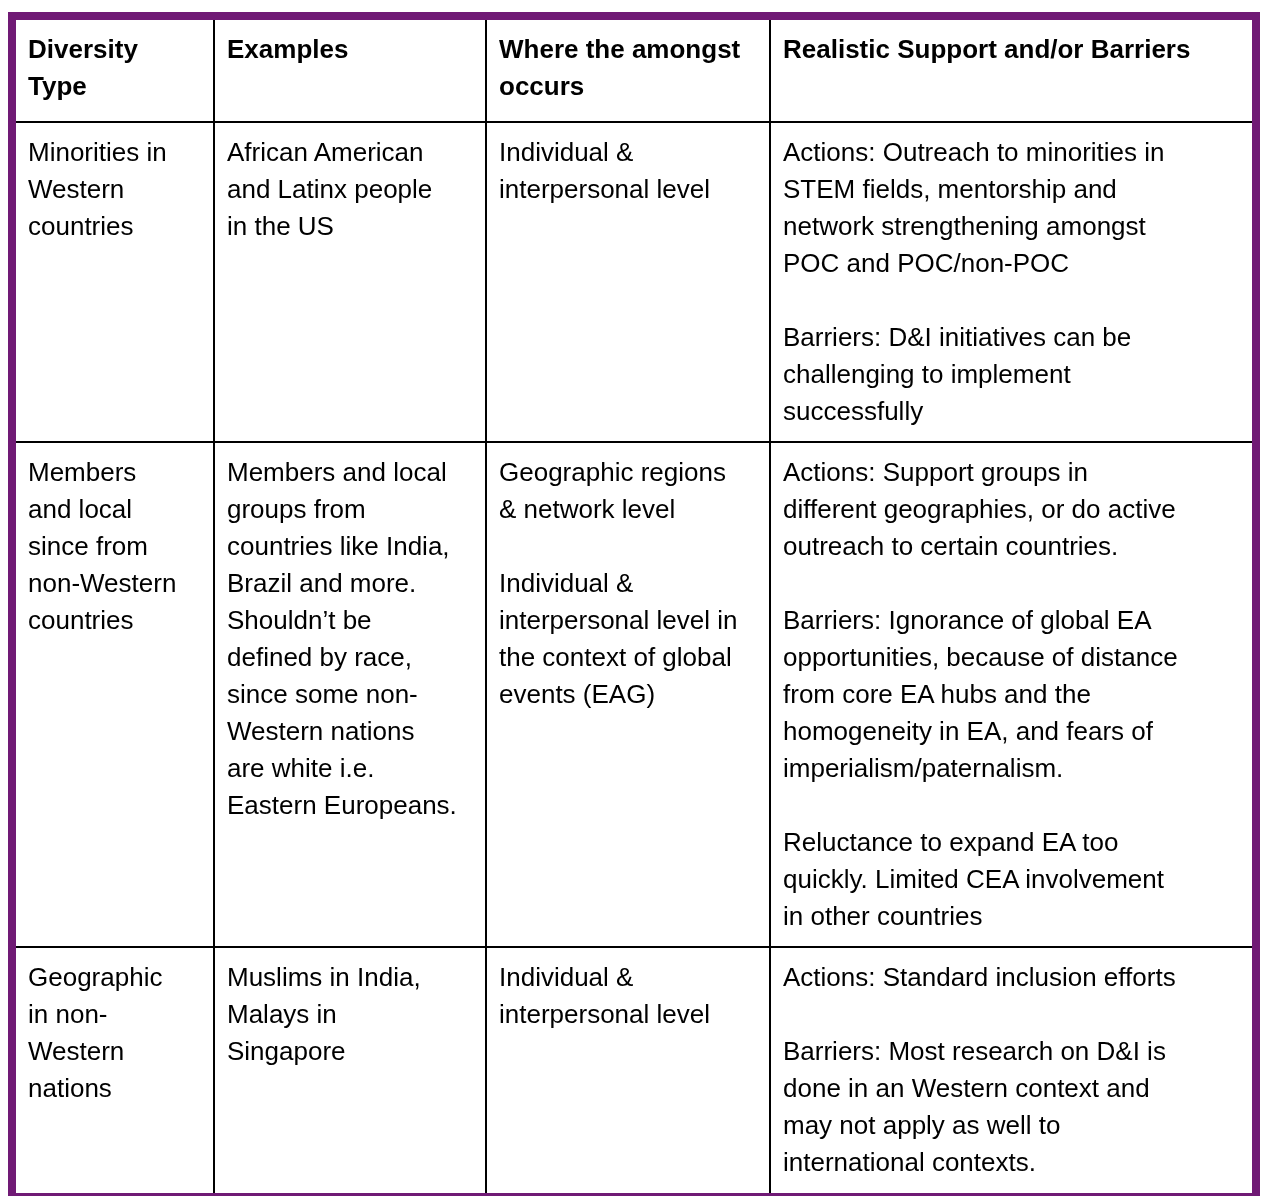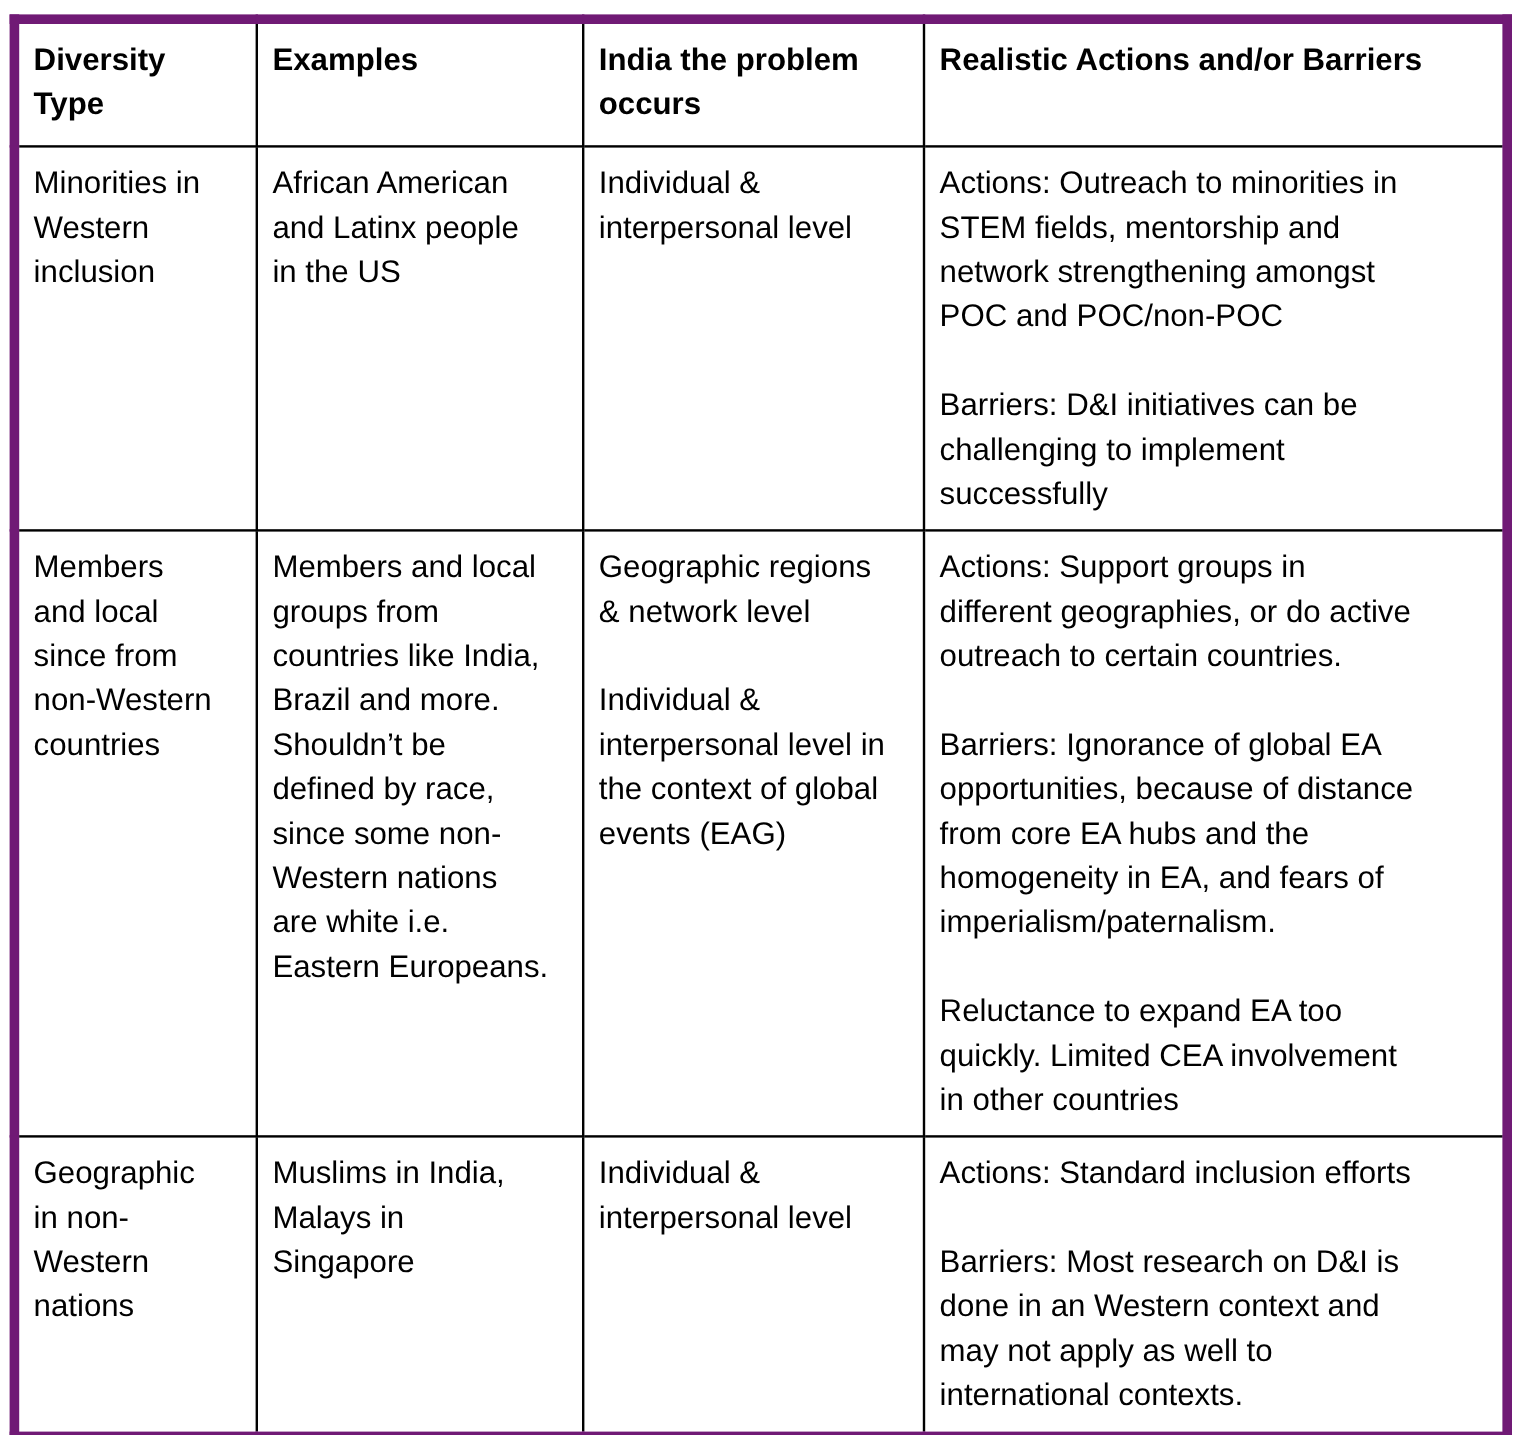--- a/index.html
+++ b/index.html
@@ -52,27 +52,27 @@
   <colgroup>
     <col style="width:202px">
     <col style="width:272px">
     <col style="width:284px">
     <col style="width:486px">
   </colgroup>
   <thead>
     <tr class="r-header">
       <th>Diversity Type</th>
       <th>Examples</th>
-      <th>India the problem occurs</th>
-      <th>Realistic Actions and/or Barriers</th>
+      <th>Where the amongst occurs</th>
+      <th>Realistic Support and/or Barriers</th>
     </tr>
   </thead>
   <tbody>
     <tr class="r1">
-      <td>Minorities in Western inclusion</td>
+      <td>Minorities in Western countries</td>
       <td>African American and Latinx people in the US</td>
       <td>Individual &amp; interpersonal level</td>
       <td>Actions: Outreach to minorities in STEM fields, mentorship and network strengthening amongst POC and POC/non-POC
 
 Barriers: D&amp;I initiatives can be challenging to implement successfully</td>
     </tr>
     <tr class="r2">
       <td>Members and local since from non-Western countries</td>
       <td>Members and local groups from countries like India, Brazil and more. Shouldn’t be defined by race, since some non-Western nations are white i.e. Eastern Europeans.</td>
       <td>Geographic regions &amp; network level

